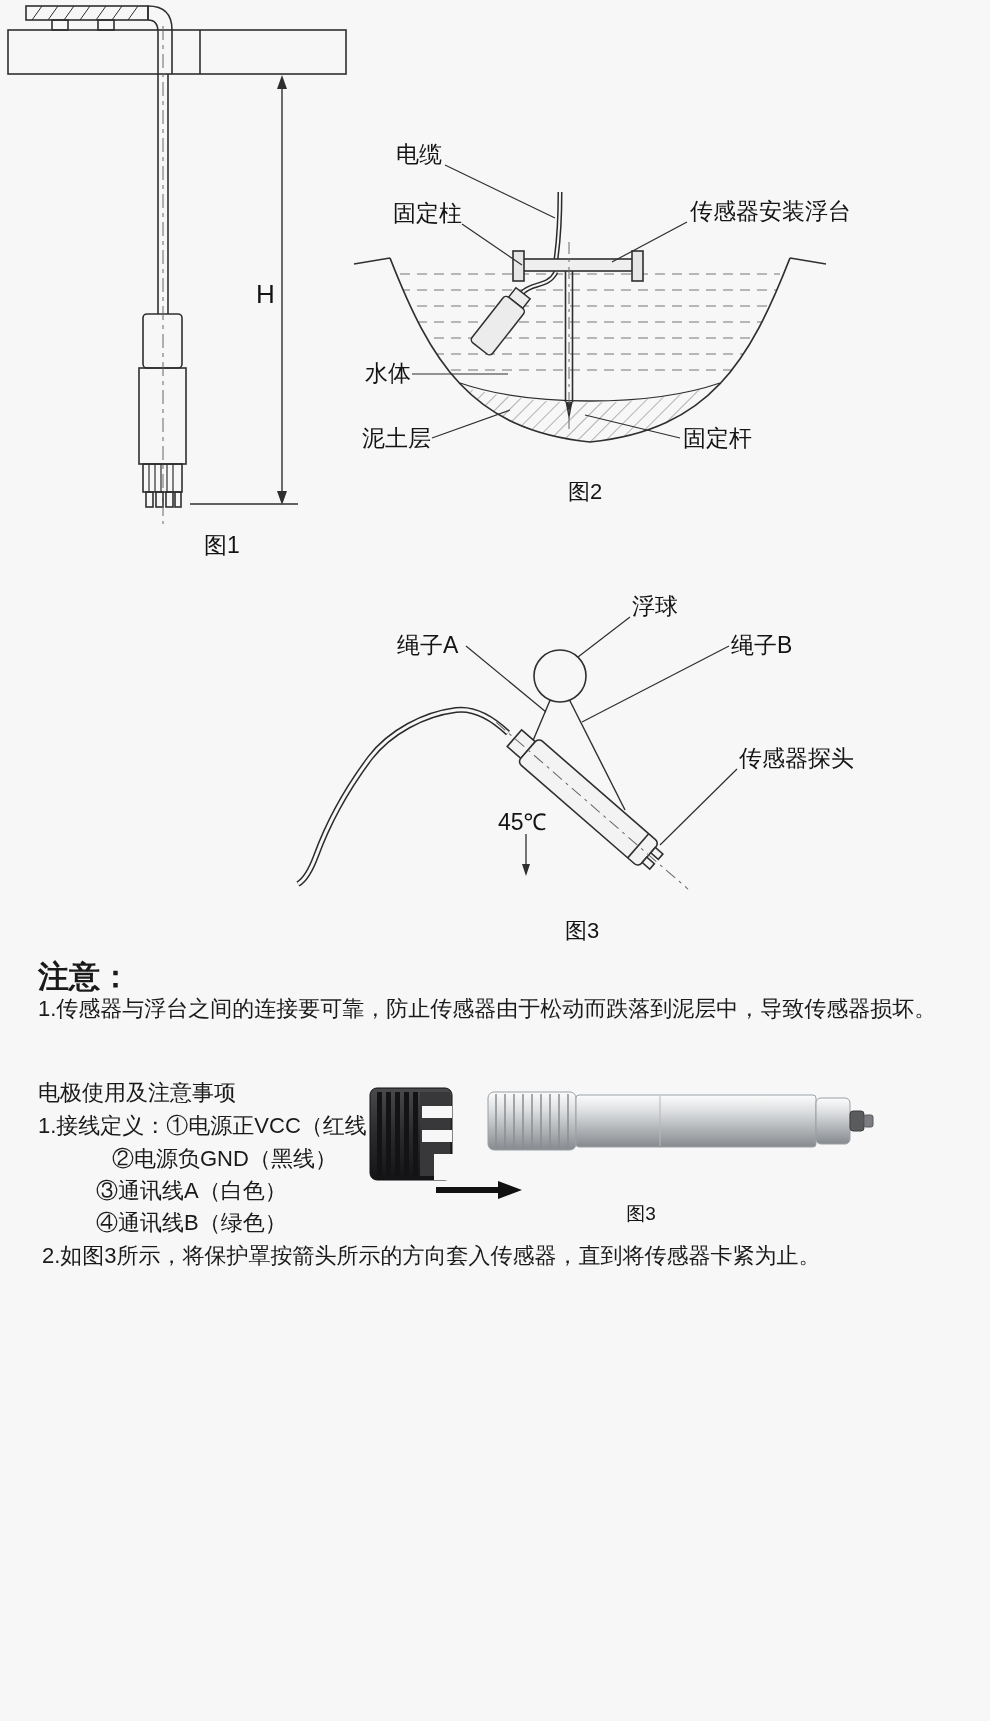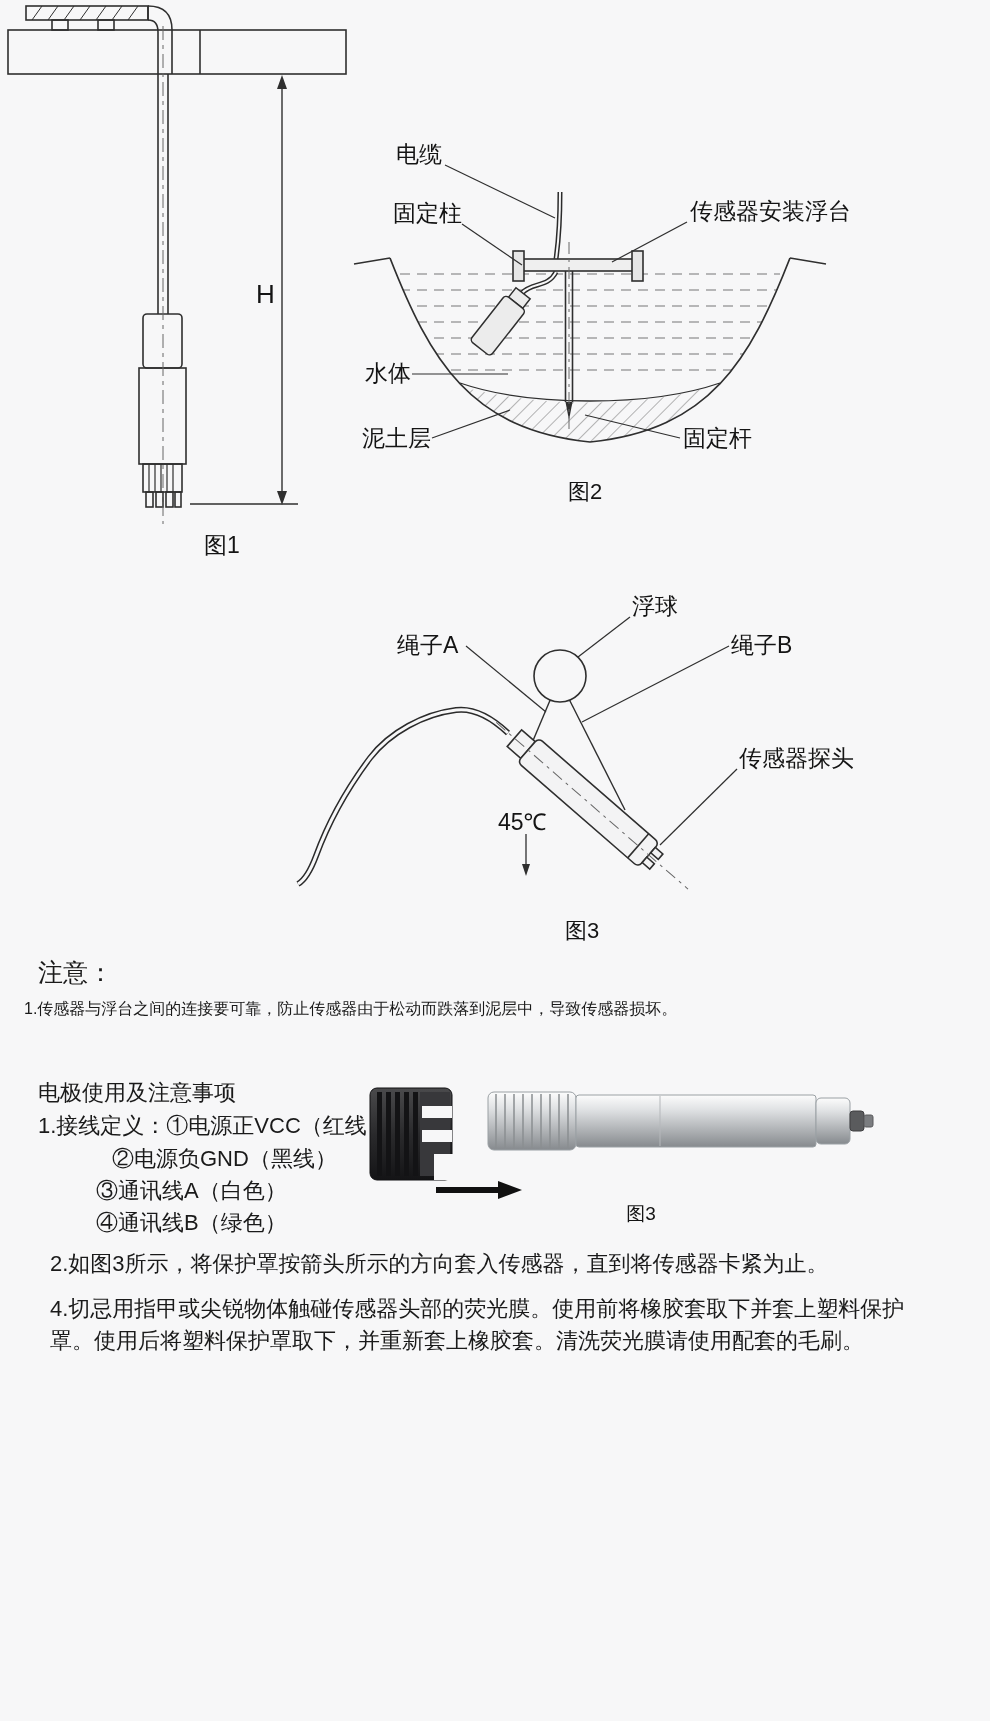--- a/index.html
+++ b/index.html
@@ -7,31 +7,31 @@
   body{font-family:"Liberation Sans",sans-serif;color:#1a1a1a}
   .page{position:relative;width:990px;height:1721px;background:#f7f7f8;overflow:hidden}
   svg{position:absolute}
   svg text{font-family:"Liberation Sans",sans-serif;fill:#141414}
   .fig1{left:0;top:0}
   .fig2{left:350px;top:130px}
   .fig3{left:280px;top:580px}
   .photos{left:360px;top:1082px}
   .lbl{font-size:23px}
   .cap{font-size:22px}
-  .notice-title{position:absolute;left:38px;top:956px;font-size:25px;font-weight:normal}
-  .notice-items{position:absolute;left:24px;top:992px;width:926px;font-size:16px;line-height:33px}
+  .notice-title{position:absolute;left:38px;top:956px;font-size:31px;font-weight:bold}
+  .notice-items{position:absolute;left:38px;top:992px;width:926px;font-size:22px;line-height:33px}
   .notice-items p{margin:0}
   .sec-title{position:absolute;left:38px;top:1078px;font-size:22px}
   .wiring{position:absolute;font-size:22px;white-space:nowrap}
   .w0{left:38px;top:1111px}
   .w1{left:112px;top:1144px}
   .w2{left:96px;top:1176px}
   .w3{left:96px;top:1208px}
   .items{position:absolute;left:38px;top:1236px;width:922px;font-size:22px;line-height:32.5px}
-  .items p{margin:12px}
+  .items p{margin:4px}
 </style>
 </head>
 <body>
 
 <div class="page">
 
   <svg class="fig1" width="360" height="570" viewBox="0 0 360 570">
     <g stroke="#2f2f2f" stroke-width="1.6" fill="none">
 
       <rect x="26" y="6" width="122" height="14"></rect>
@@ -232,16 +232,15 @@
       <line x1="300" y1="14" x2="300" y2="64" stroke="#b5b8bb"></line>
       <rect x="456" y="16" width="34" height="46" rx="5" fill="url(#gBody)"></rect>
       <rect x="490" y="29" width="14" height="20" rx="3" fill="#5a5b5d" stroke="#3e3e40"></rect>
       <rect x="504" y="33" width="9" height="12" rx="2" fill="#7b7d80" stroke="#5a5b5d"></rect>
     </g>
     <text x="281" y="138" text-anchor="middle" font-size="19">图3</text>
   </svg>
 
   <div class="items">
     <p>2.如图3所示，将保护罩按箭头所示的方向套入传感器，直到将传感器卡紧为止。</p>
-    <p>4.切忌用指甲或尖锐物体触碰传感器头部的荧光膜。使用前将橡胶套取下并套上塑料保护罩。使用后将塑料保护罩取下，并重新套上橡胶套。清洗荧光膜请使用配套的毛刷。</p>
   </div>
 
 </div>
 
 </body></html>

